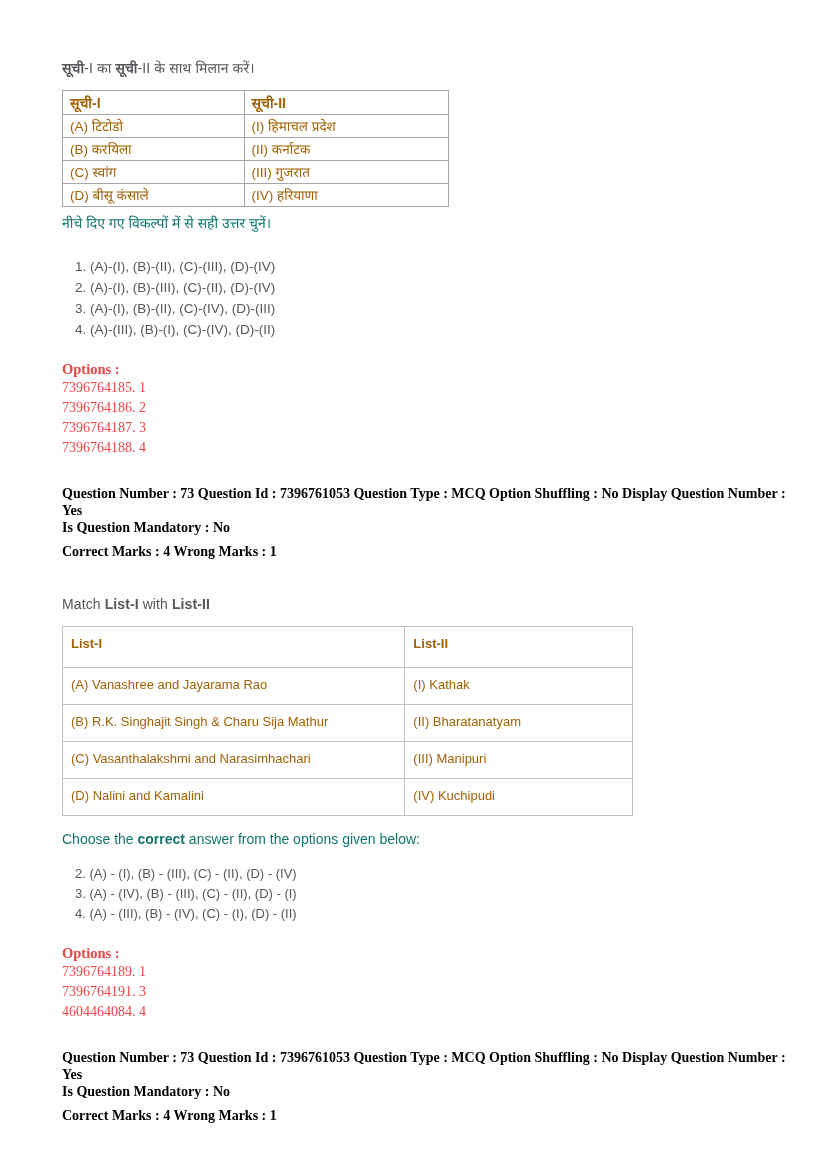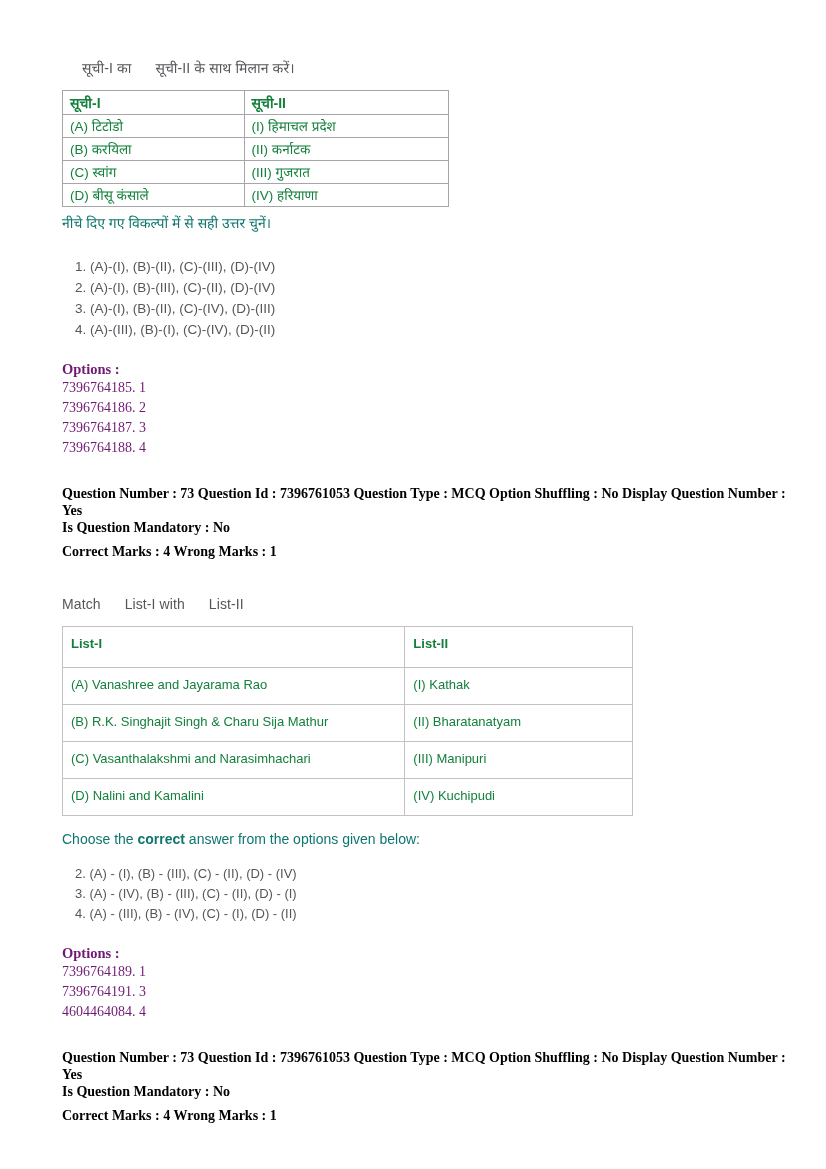--- a/index.html
+++ b/index.html
@@ -4,35 +4,35 @@
 <style>
   * { box-sizing: border-box; }
   body { margin: 0; background: #ffffff; }
   .page {
     width: 826px; height: 1169px; background: #ffffff;
     padding: 58px 40px 0 62px; overflow: hidden;
     font-family: "Liberation Sans", sans-serif;
   }
   
   .q-heading { font-size: 14px; color: #54565a; letter-spacing: 0.1px; }
-  .q-heading .b { font-weight: 400; margin-left: 20px; }
-  table.match { border-collapse: collapse; margin-top: 13px; color: #15803d; padding-left: 41px; }
+  .q-heading .b { font-weight: 700; }
+  table.match { border-collapse: collapse; margin-top: 13px; color: #a16207; padding-left: 41px; }
   table.t1 { width: 387px; font-size: 13.5px; }
   .t1 th, .t1 td { border: 1px solid #a6a6a6; padding: 2px 7px; text-align: left; height: 20px; }
   .t1 th { font-weight: 700; font-size: 14px; }
   table.t2 { width: 571px; font-size: 13px; margin-top: 14px; }
   .t2 th, .t2 td { border: 1px solid #c2c2c2; padding: 9px 8px 12px 8px; text-align: left; }
   .t2 th { font-weight: 700; padding-bottom: 16px; }
   .instruction { font-size: 14px; color: #0f766e; margin-top: 6px; }
   .instruction .b { font-weight: 700; }
   .opt-list { margin-top: 24px; padding-left: 13px; color: #55575b; }
   .opt-list.first { font-size: 13.5px; line-height: 21px; }
   .opt-list.second { font-size: 13px; line-height: 20px; margin-top: 17px; }
   
-  .answer-key { margin-top: 21px; font-family: "Liberation Serif", serif; color: #701a75; }
+  .answer-key { margin-top: 21px; font-family: "Liberation Serif", serif; color: #ef4444; }
   .answer-key .label { font-weight: 700; font-size: 14.5px; }
   .answer-key .item { font-size: 14px; line-height: 20px; }
   .meta { margin-top: 27px; font-family: "Liberation Serif", serif; color: #000;
           font-weight: 700; font-size: 14px; line-height: 17px; }
   .meta .marks-line { margin-top: 7px; }
   .gap-q2 { height: 36px; }
   .gap-before-choose { height: 9px; }
 </style>
 </head>
 <body>

